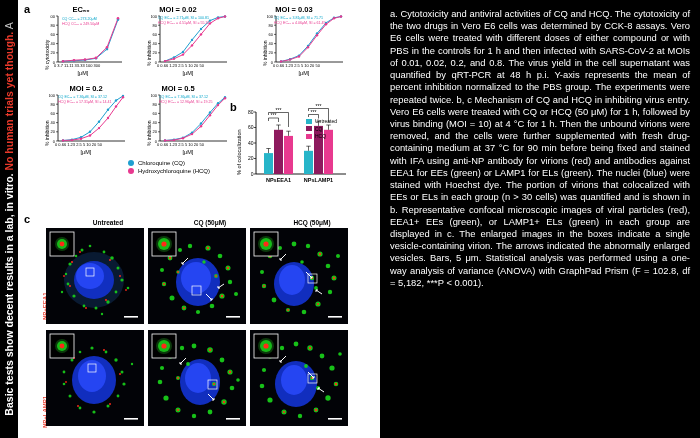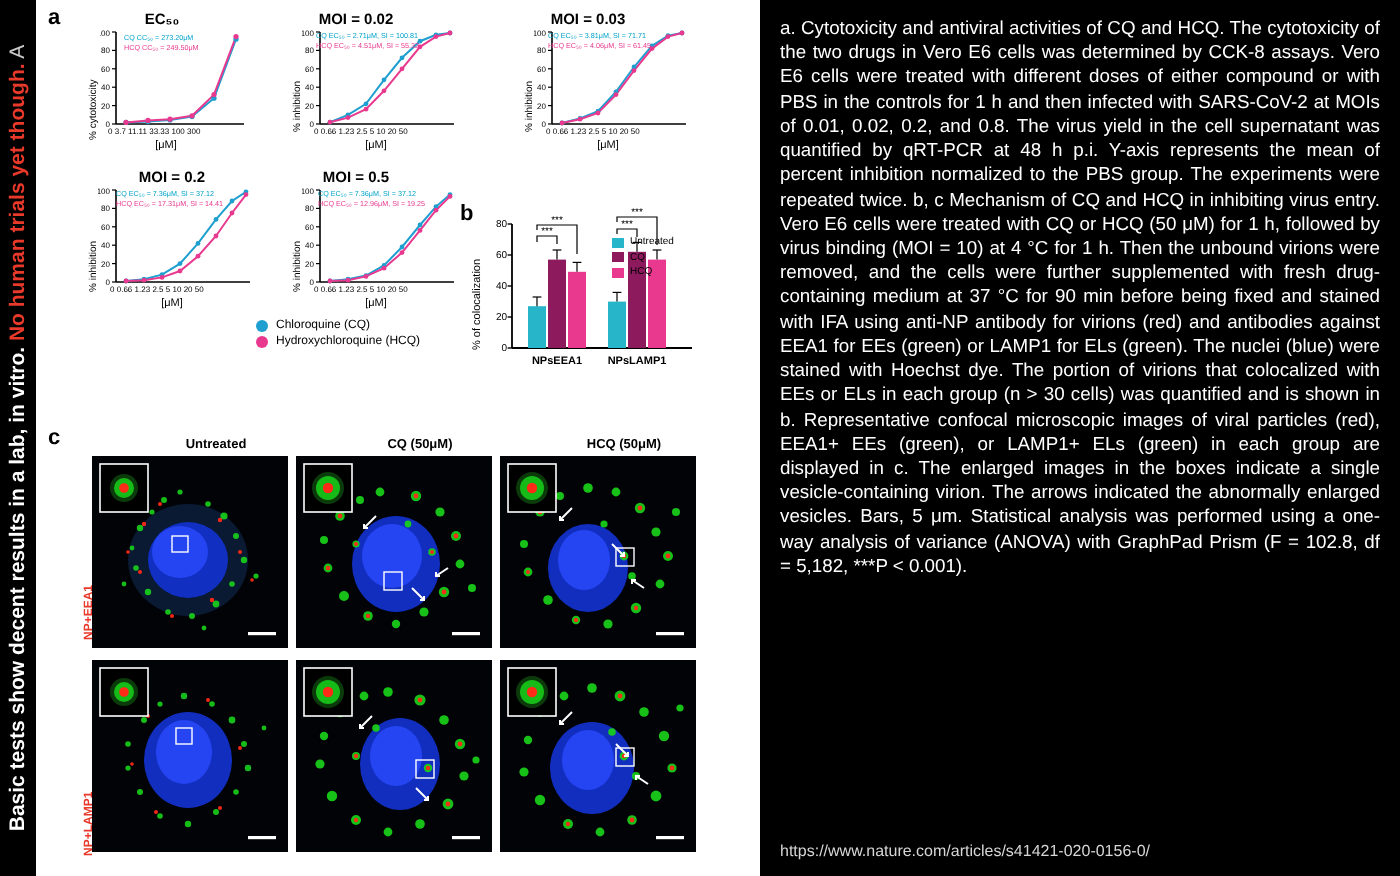--- a/index.html
+++ b/index.html
@@ -734,14 +734,13 @@
       <circle cx="16" cy="16" r="2.6" fill="#ff2a18"></circle>
       <rect x="58" y="44" width="9" height="9" fill="none" stroke="#fff" stroke-width="0.7"></rect>
       <rect x="78" y="88" width="14" height="1.6" fill="#fff"></rect>
     </svg>
   </div>
 
 </div>
 
 <div class="textpanel">
   <p>a. Cytotoxicity and antiviral activities of CQ and HCQ. The cytotoxicity of the two drugs in Vero E6 cells was determined by CCK-8 assays. Vero E6 cells were treated with different doses of either compound or with PBS in the controls for 1 h and then infected with SARS-CoV-2 at MOIs of 0.01, 0.02, 0.2, and 0.8. The virus yield in the cell supernatant was quantified by qRT-PCR at 48 h p.i. Y-axis represents the mean of percent inhibition normalized to the PBS group. The experiments were repeated twice. b, c Mechanism of CQ and HCQ in inhibiting virus entry. Vero E6 cells were treated with CQ or HCQ (50 μM) for 1 h, followed by virus binding (MOI = 10) at 4 °C for 1 h. Then the unbound virions were removed, and the cells were further supplemented with fresh drug-containing medium at 37 °C for 90 min before being fixed and stained with IFA using anti-NP antibody for virions (red) and antibodies against EEA1 for EEs (green) or LAMP1 for ELs (green). The nuclei (blue) were stained with Hoechst dye. The portion of virions that colocalized with EEs or ELs in each group (n &gt; 30 cells) was quantified and is shown in b. Representative confocal microscopic images of viral particles (red), EEA1+ EEs (green), or LAMP1+ ELs (green) in each group are displayed in c. The enlarged images in the boxes indicate a single vesicle-containing virion. The arrows indicated the abnormally enlarged vesicles. Bars, 5 μm. Statistical analysis was performed using a one-way analysis of variance (ANOVA) with GraphPad Prism (F = 102.8, df = 5,182, ***P &lt; 0.001).</p>
-  <div class="urlline">https://www.nature.com/articles/s41421-020-0156-0/</div>
 </div>
 
 </body></html>

